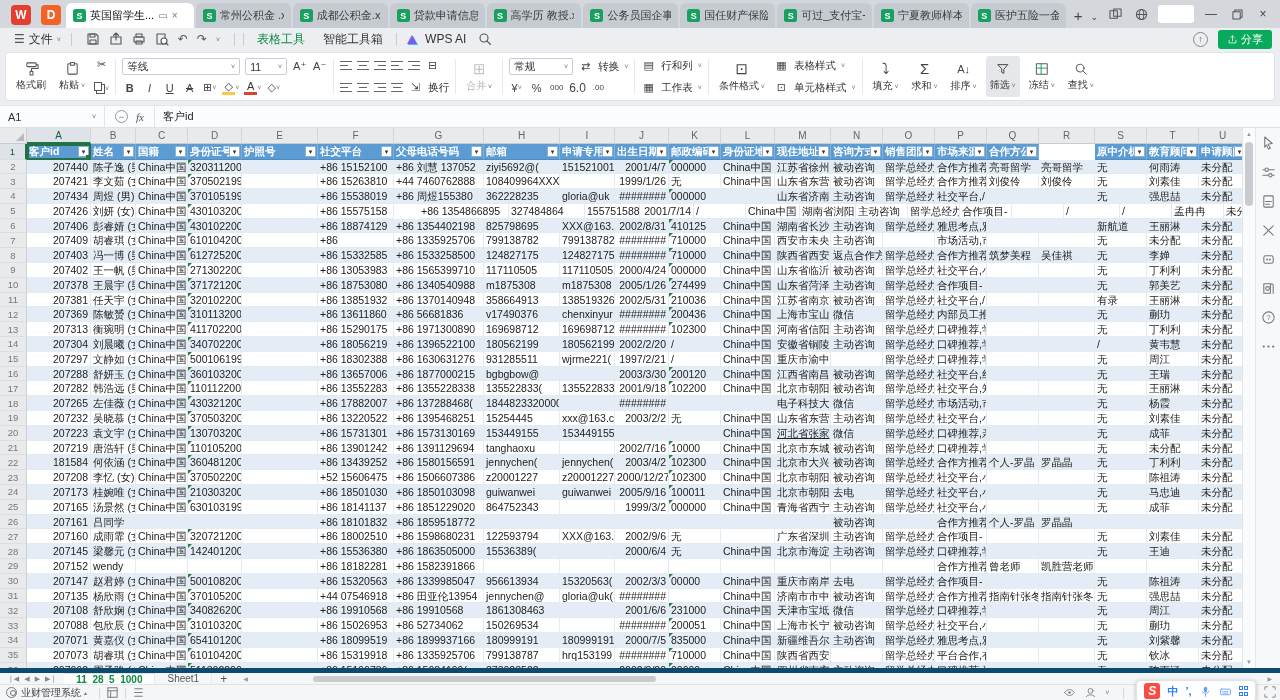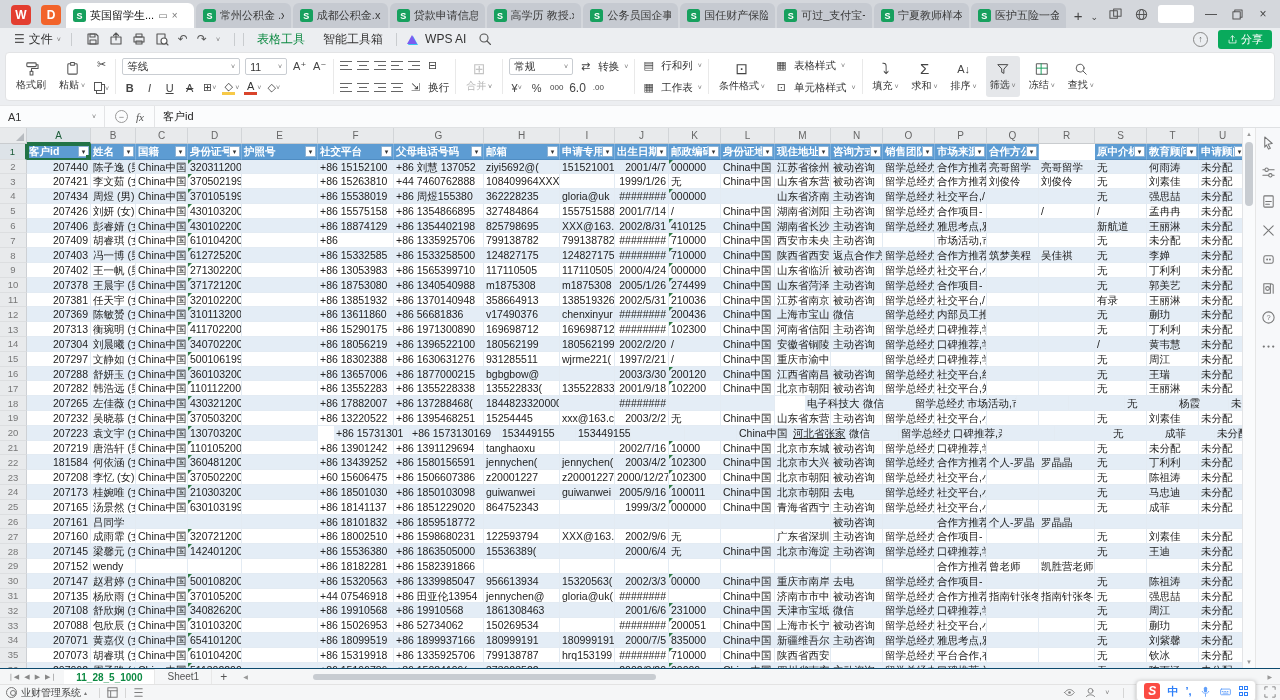--- a/index.html
+++ b/index.html
@@ -99,21 +99,21 @@
   .vscroll{width:13px;flex:0 0 13px;background:#fafbfc;border-left:1px solid #e3e4e6;position:relative;}
   .varrow{height:12px;display:flex;align-items:center;justify-content:center;font-size:6px;color:#999;}
   .vthumb{position:absolute;left:2px;right:2px;top:14px;height:64px;background:#c8ccd1;border-radius:5px;}
   .varrow.bottom{position:absolute;bottom:0;left:0;right:0;}
 
   
   .side{width:25px;flex:0 0 25px;background:#f7f8fa;border-left:1px solid #e6e6e6;display:flex;flex-direction:column;align-items:center;padding-top:8px;gap:14px;}
   .sideicon{width:15px;height:15px;opacity:.8;}
 
   
-  .sheetbar{height:16px;flex:0 0 16px;background:#f5f6f7;border-top:1px solid #0c4a6e;display:flex;align-items:center;font-size:10px;color:#555;}
+  .sheetbar{height:16px;flex:0 0 16px;background:#f5f6f7;border-top:5px solid #0c4a6e;display:flex;align-items:center;font-size:10px;color:#555;}
   .snav{display:flex;align-items:center;gap:5px;padding:0 8px;color:#888;font-size:7px;}
   .stab{height:100%;display:flex;align-items:center;padding:0 12px;border-right:1px solid #e8e8e8;}
   .stab.active{background:#fff;color:#0e8a43;font-weight:bold;border-top:1px solid #e0e0e0;}
   .saddsheet{padding:0 8px;font-size:12px;color:#555;}
   .hscrollzone{flex:1;display:flex;align-items:center;gap:4px;padding:0 8px;}
   .htrack{flex:1;height:8px;position:relative;}
   .hthumb{position:absolute;left:6%;width:34%;top:1px;height:6px;background:#c8ccd1;border-radius:3px;}
   .harrow{font-size:6px;color:#999;}
 
   
@@ -599,21 +599,21 @@
             <div class="gcell" style="flex-basis: 48px; width: 48px;">未分配</div>
           </div>
           <div class="grow">
             <div class="rownum">5</div>
             <div class="gcell num" style="flex-basis: 64px; width: 64px;">207426</div>
             <div class="gcell" style="flex-basis: 45px; width: 45px;">刘妍 (女)</div>
             <div class="gcell" style="flex-basis: 52px; width: 52px;">China中国</div>
             <div class="gcell tri" style="flex-basis: 54px; width: 54px;">430103200107142529</div>
             <div class="gcell" style="flex-basis: 76px; width: 76px;"></div>
             <div class="gcell" style="flex-basis: 76px; width: 76px;">+86 15575158</div>
-            <div class="gcell" style="flex-basis: 90px; width: 90px;">+86 1354866895</div>
+            <div class="gcell" style="flex-basis: 90px; width: 90px; margin-left: 25px;">+86 1354866895</div>
             <div class="gcell" style="flex-basis: 76px; width: 76px;">327484864</div>
             <div class="gcell" style="flex-basis: 55px; width: 55px;">155751588</div>
             <div class="gcell num" style="flex-basis: 54px; width: 54px;">2001/7/14</div>
             <div class="gcell" style="flex-basis: 52px; width: 52px;">/</div>
             <div class="gcell" style="flex-basis: 54px; width: 54px;">China中国</div>
             <div class="gcell" style="flex-basis: 56px; width: 56px;">湖南省浏阳</div>
             <div class="gcell" style="flex-basis: 52px; width: 52px;">主动咨询</div>
             <div class="gcell" style="flex-basis: 52px; width: 52px;">留学总经办</div>
             <div class="gcell" style="flex-basis: 52px; width: 52px;">合作项目-</div>
             <div class="gcell" style="flex-basis: 52px; width: 52px;"></div>
@@ -917,21 +917,21 @@
             <div class="gcell" style="flex-basis: 52px; width: 52px;">China中国</div>
             <div class="gcell tri" style="flex-basis: 54px; width: 54px;">430321200211140121</div>
             <div class="gcell" style="flex-basis: 76px; width: 76px;"></div>
             <div class="gcell" style="flex-basis: 76px; width: 76px;">+86 17882007</div>
             <div class="gcell" style="flex-basis: 90px; width: 90px;">+86 137288468(</div>
             <div class="gcell" style="flex-basis: 76px; width: 76px;">18448233200000@qq</div>
             <div class="gcell" style="flex-basis: 55px; width: 55px;"></div>
             <div class="gcell num" style="flex-basis: 54px; width: 54px;">########</div>
             <div class="gcell" style="flex-basis: 52px; width: 52px;"></div>
             <div class="gcell" style="flex-basis: 54px; width: 54px;"></div>
-            <div class="gcell" style="flex-basis: 56px; width: 56px; margin-left: 30px;">电子科技大</div>
+            <div class="gcell" style="flex-basis: 56px; width: 56px;">电子科技大</div>
             <div class="gcell" style="flex-basis: 52px; width: 52px;">微信</div>
             <div class="gcell" style="flex-basis: 52px; width: 52px;">留学总经办</div>
             <div class="gcell" style="flex-basis: 52px; width: 52px;">市场活动,市</div>
             <div class="gcell" style="flex-basis: 52px; width: 52px;"></div>
             <div class="gcell" style="flex-basis: 56px; width: 56px;"></div>
             <div class="gcell" style="flex-basis: 52px; width: 52px;">无</div>
             <div class="gcell" style="flex-basis: 52px; width: 52px;">杨霞</div>
             <div class="gcell" style="flex-basis: 48px; width: 48px;">未分配</div>
           </div>
           <div class="grow">
@@ -958,21 +958,21 @@
             <div class="gcell" style="flex-basis: 52px; width: 52px;">刘素佳</div>
             <div class="gcell" style="flex-basis: 48px; width: 48px;">未分配</div>
           </div>
           <div class="grow band">
             <div class="rownum">20</div>
             <div class="gcell num" style="flex-basis: 64px; width: 64px;">207223</div>
             <div class="gcell" style="flex-basis: 45px; width: 45px;">袁文宇 (女</div>
             <div class="gcell" style="flex-basis: 52px; width: 52px;">China中国</div>
             <div class="gcell tri" style="flex-basis: 54px; width: 54px;">130703200106280921</div>
             <div class="gcell" style="flex-basis: 76px; width: 76px;"></div>
-            <div class="gcell" style="flex-basis: 76px; width: 76px; margin-left: 16px;">+86 15731301</div>
+            <div class="gcell" style="flex-basis: 76px; width: 76px;">+86 15731301</div>
             <div class="gcell" style="flex-basis: 90px; width: 90px;">+86 1573130169</div>
             <div class="gcell" style="flex-basis: 76px; width: 76px;">153449155</div>
             <div class="gcell" style="flex-basis: 55px; width: 55px;">153449155</div>
             <div class="gcell num" style="flex-basis: 54px; width: 54px;"></div>
             <div class="gcell" style="flex-basis: 52px; width: 52px;"></div>
             <div class="gcell" style="flex-basis: 54px; width: 54px;">China中国</div>
             <div class="gcell" style="flex-basis: 56px; width: 56px; text-decoration: underline;">河北省张家</div>
             <div class="gcell" style="flex-basis: 52px; width: 52px;">微信</div>
             <div class="gcell" style="flex-basis: 52px; width: 52px;">留学总经办</div>
             <div class="gcell" style="flex-basis: 52px; width: 52px;">口碑推荐,亲</div>
@@ -1030,21 +1030,21 @@
             <div class="gcell" style="flex-basis: 52px; width: 52px;">丁利利</div>
             <div class="gcell" style="flex-basis: 48px; width: 48px;">未分配</div>
           </div>
           <div class="grow">
             <div class="rownum">23</div>
             <div class="gcell num" style="flex-basis: 64px; width: 64px;">207208</div>
             <div class="gcell" style="flex-basis: 45px; width: 45px;">李忆 (女)</div>
             <div class="gcell" style="flex-basis: 52px; width: 52px;">China中国</div>
             <div class="gcell tri" style="flex-basis: 54px; width: 54px;">370502200012272047</div>
             <div class="gcell" style="flex-basis: 76px; width: 76px;"></div>
-            <div class="gcell" style="flex-basis: 76px; width: 76px;">+60 15606475</div>
+            <div class="gcell" style="flex-basis: 76px; width: 76px;">+52 15606475</div>
             <div class="gcell" style="flex-basis: 90px; width: 90px;">+86 1506607386</div>
             <div class="gcell" style="flex-basis: 76px; width: 76px;">z20001227</div>
             <div class="gcell" style="flex-basis: 55px; width: 55px;">z20001227</div>
             <div class="gcell num" style="flex-basis: 54px; width: 54px;">2000/12/27</div>
             <div class="gcell tri" style="flex-basis: 52px; width: 52px;">102300</div>
             <div class="gcell" style="flex-basis: 54px; width: 54px;">China中国</div>
             <div class="gcell" style="flex-basis: 56px; width: 56px;">北京市朝阳</div>
             <div class="gcell" style="flex-basis: 52px; width: 52px;">被动咨询</div>
             <div class="gcell" style="flex-basis: 52px; width: 52px;">留学总经办</div>
             <div class="gcell" style="flex-basis: 52px; width: 52px;">社交平台,小</div>

